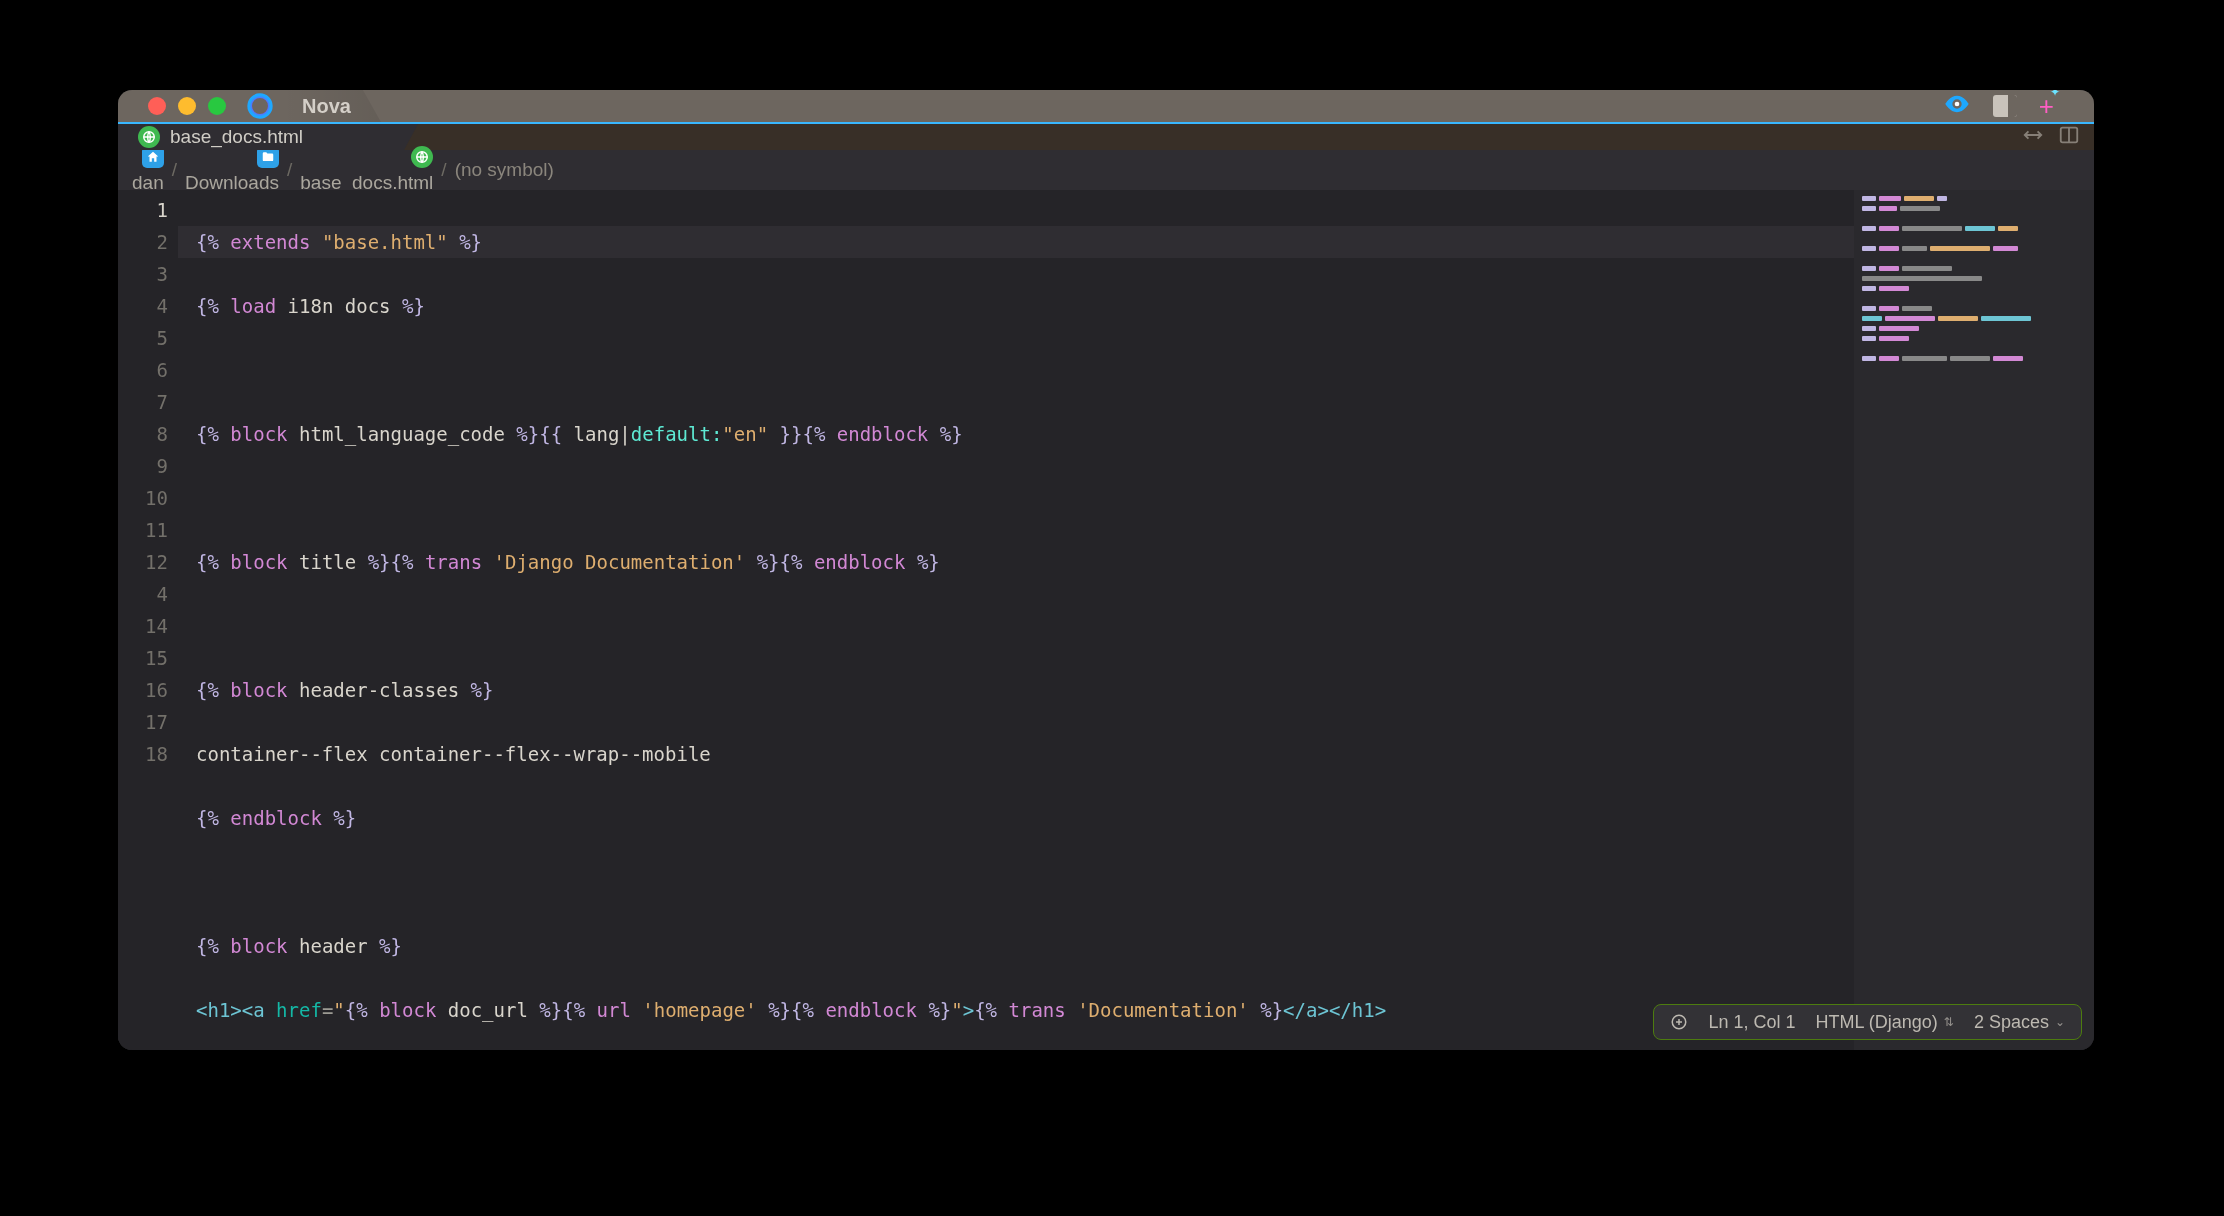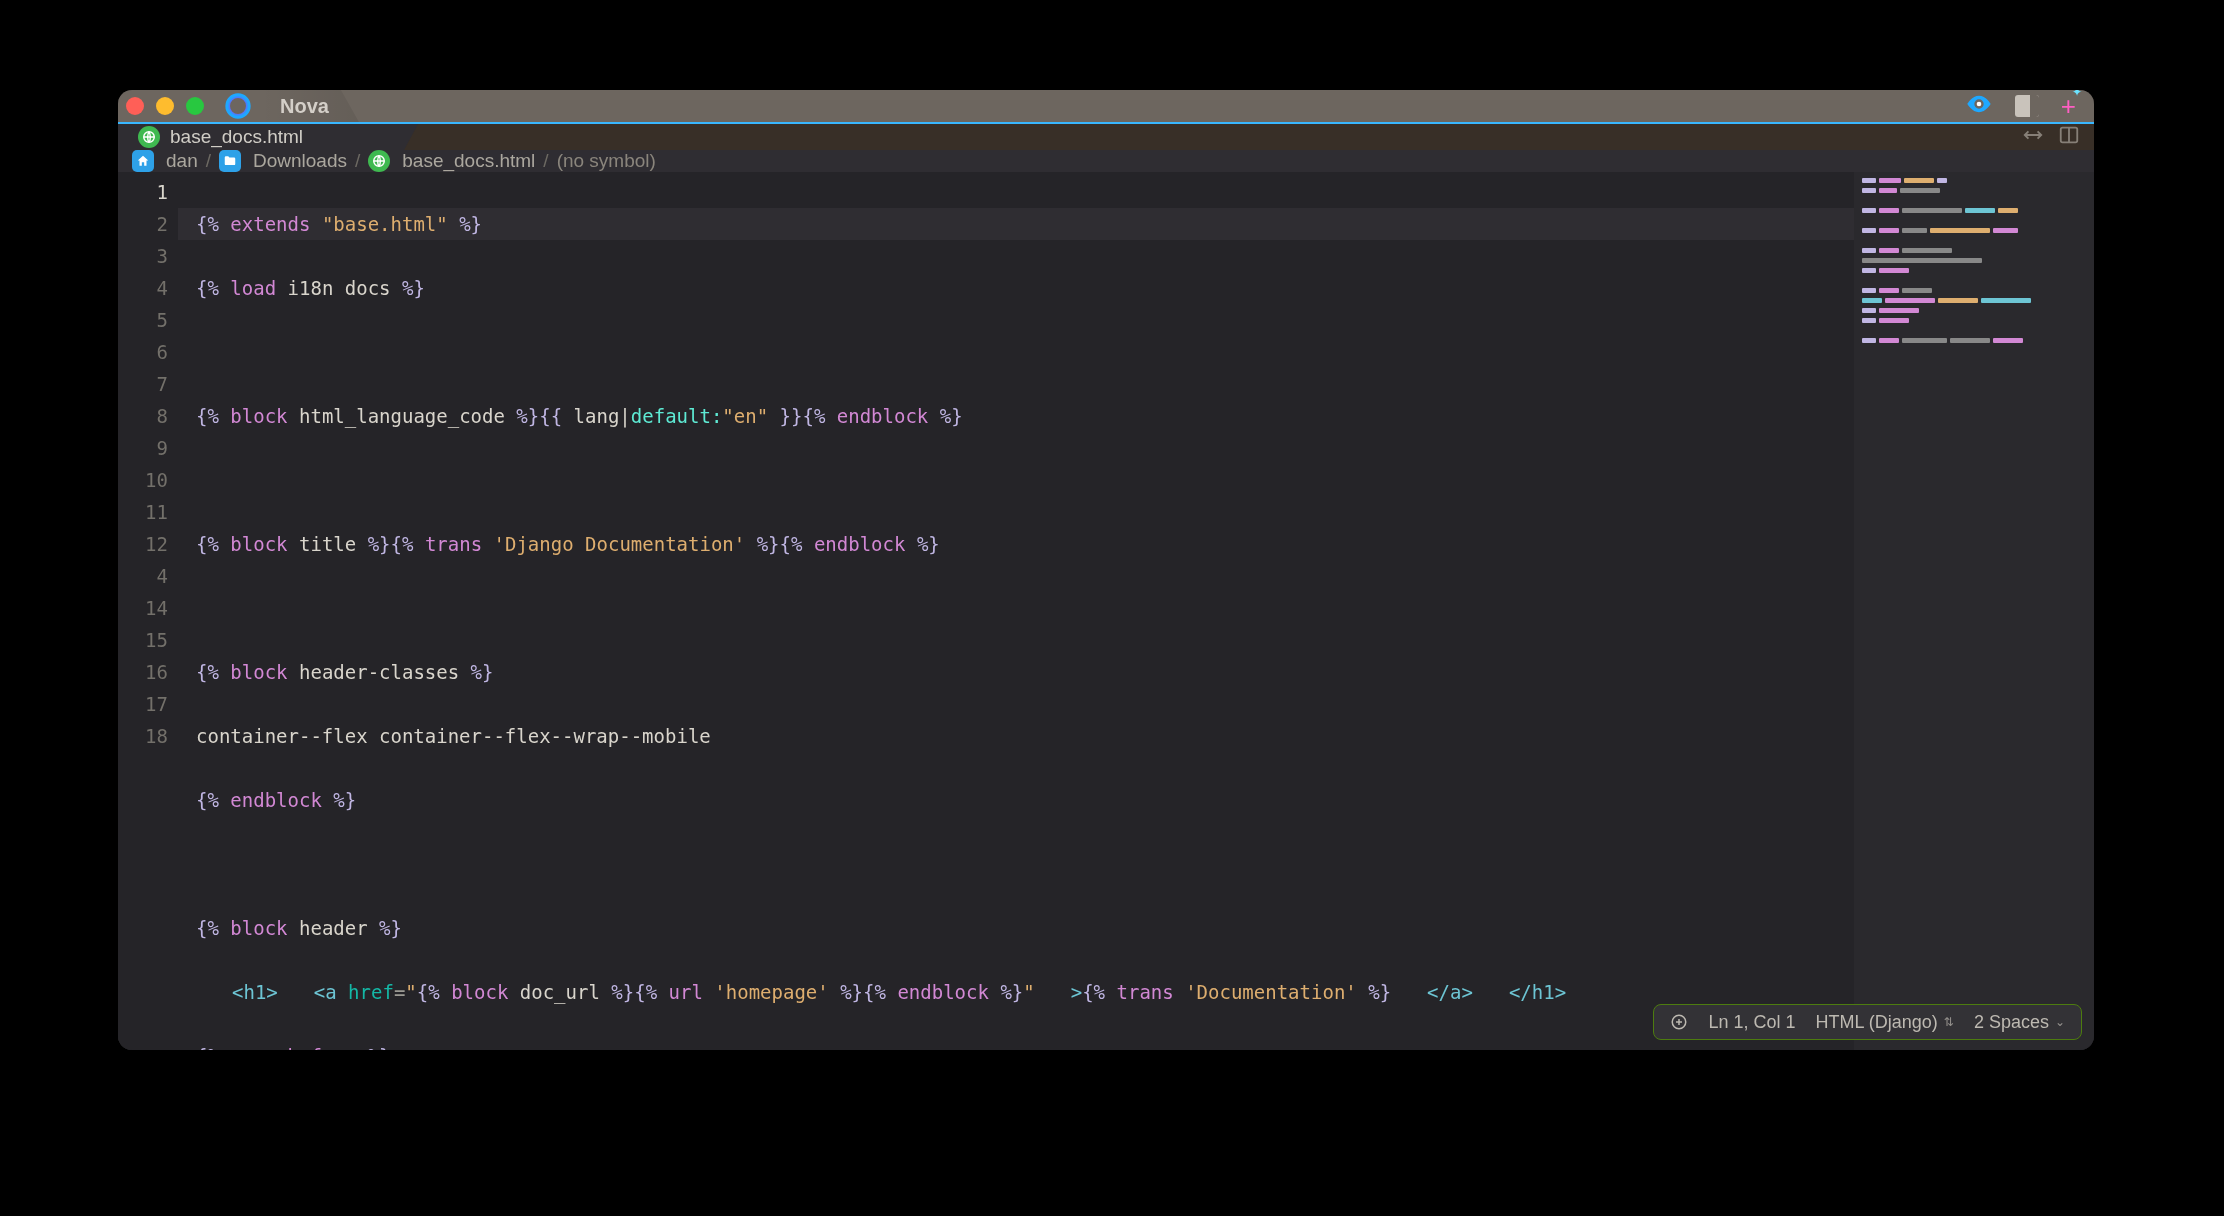--- a/index.html
+++ b/index.html
@@ -24,21 +24,21 @@
     display: flex;
     flex-direction: column;
     position: relative;
   }
   
   .titlebar {
     height: 56px;
     background: #6d665f;
     display: flex;
     align-items: center;
-    padding: 0 8px;
+    padding: 0 30px;
     position: relative;
   }
   .traffic-lights { display: flex; gap: 12px; margin-right: 18px; }
   .traffic-light { width: 18px; height: 18px; border-radius: 50%; }
   .tl-red { background: #ff5f57; }
   .tl-yellow { background: #febc2e; }
   .tl-green { background: #28c840; }
   .app-icon {
     width: 32px; height: 32px; border-radius: 8px;
     display:flex;align-items:center;justify-content:center;margin-right:6px;
@@ -96,21 +96,21 @@
   .pathbar {
     height: 40px;
     background: #2f2d32;
     display: flex;
     align-items: center;
     padding: 0 14px;
     gap: 8px;
     color: #aba79e;
     font-size: 19px;
   }
-  .path-seg { display:flex; align-items:flex-end; gap:12px; }
+  .path-seg { display:flex; align-items:flex-end; gap:4px;flex-direction:column; }
   .path-sep { color:#6d6a63; }
   .home-badge { width:22px;height:22px;border-radius:5px;background:#2ea1e8;display:inline-flex;align-items:center;justify-content:center;color:#fff;font-size:13px;}
   .folder-badge { width:22px;height:22px;border-radius:5px;background:#2ea1e8;display:inline-flex;align-items:center;justify-content:center;}
   .nosymbol { color:#8a857c; }
   
   .editor-area {
     flex:1;
     display:flex;
     background:#252428;
     position:relative;
@@ -132,21 +132,21 @@
     padding: 4px 0 0 18px;
     color:#d9d5cc;
     white-space: pre;
     overflow:hidden;
   }
   .code .line.active { background:#2f2d32; margin-left:-18px; padding-left:18px; }
   .tok-delim { color:#c0b6e3; }   
   .tok-kw { color:#d288d4; }      
   .tok-str { color:#deae6f; }
   .tok-filter { color:#5eead4;}
-  .tok-tag { color:#6dc5d4;margin-left:36px;}
+  .tok-tag { color:#6dc5d4;}
   .tok-attr { color:#14b8a6;}
   .tok-text { color:#d9d5cc; }
   .tok-ident { color:#d9d5cc; }
   .tok-pipe { color:#d9d5cc; }
   .tok-html-punct{color:#9c9a93;}
   
   .minimap {
     width: 240px;
     background:#2a292d;
     padding:6px 8px;

